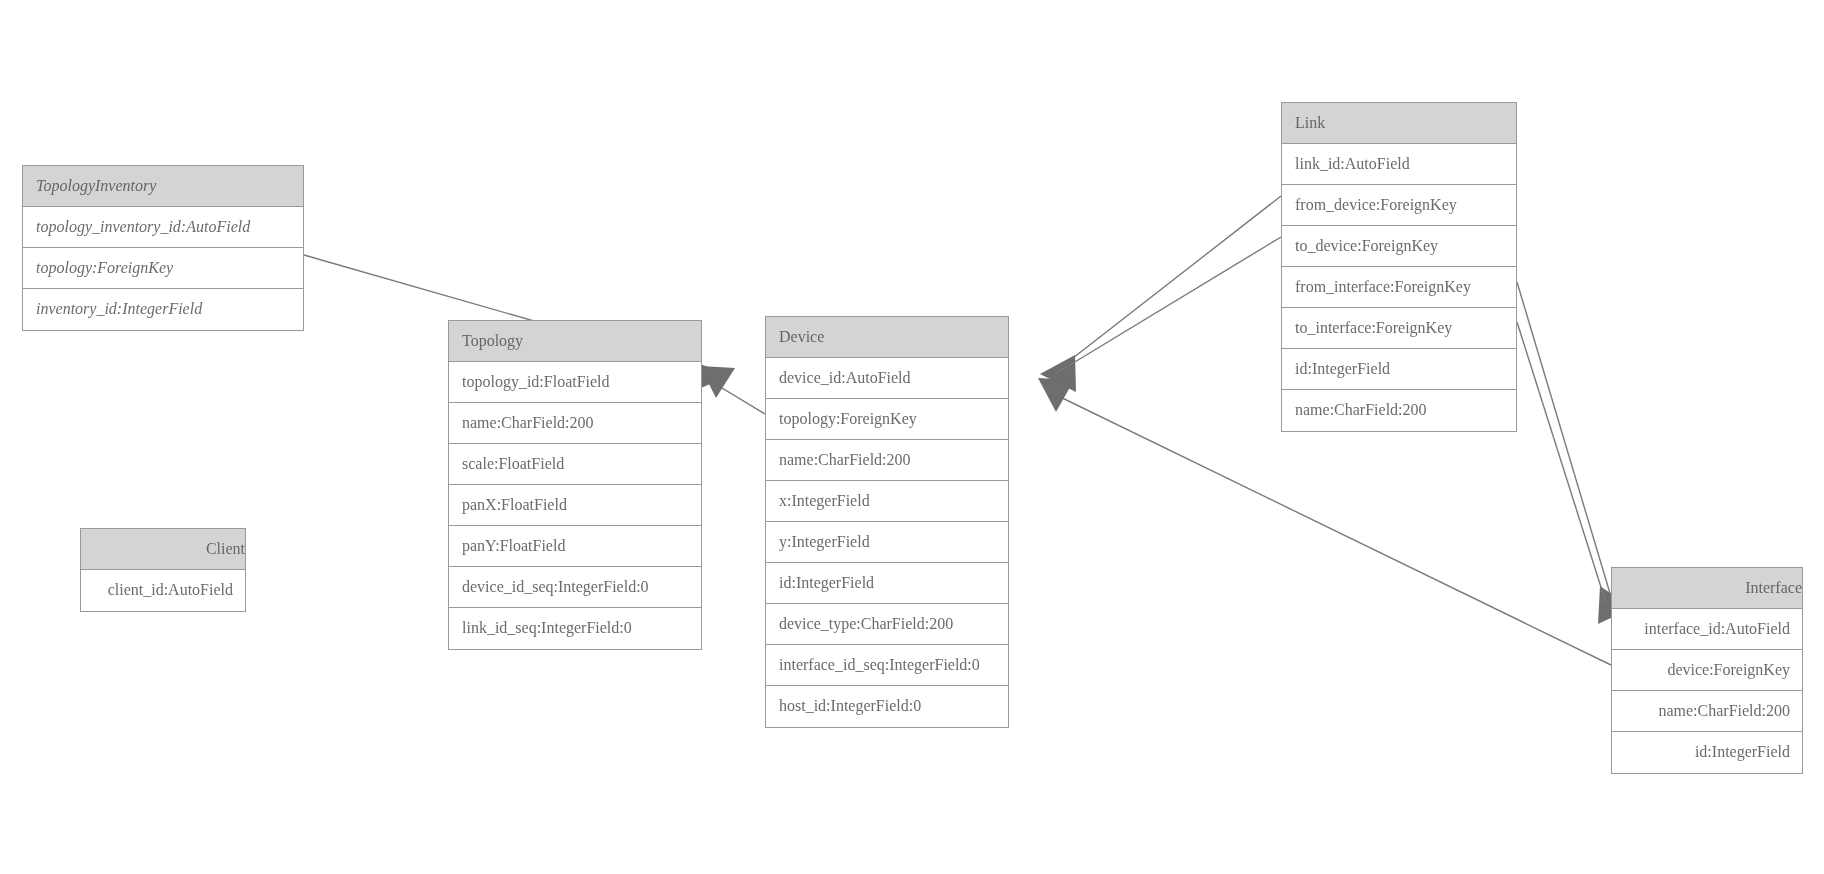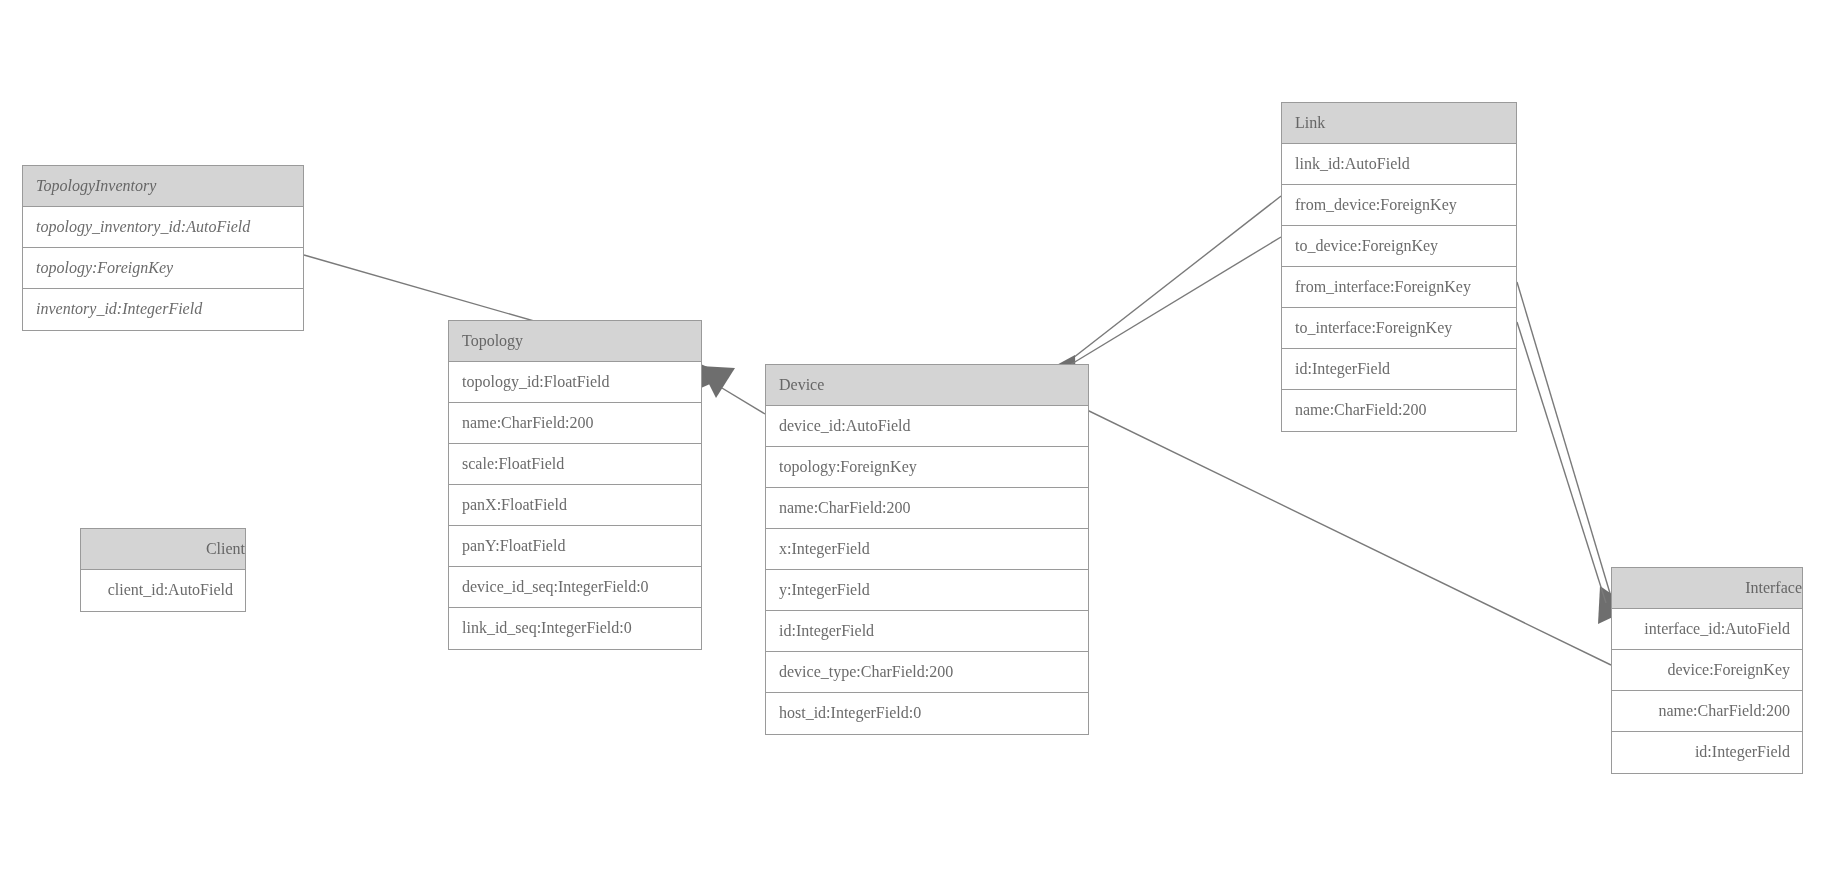--- a/index.html
+++ b/index.html
@@ -115,29 +115,30 @@
     <div class="entity-header">Topology</div>
     <div class="entity-field">topology_id:FloatField</div>
     <div class="entity-field">name:CharField:200</div>
     <div class="entity-field">scale:FloatField</div>
     <div class="entity-field">panX:FloatField</div>
     <div class="entity-field">panY:FloatField</div>
     <div class="entity-field">device_id_seq:IntegerField:0</div>
     <div class="entity-field">link_id_seq:IntegerField:0</div>
   </div>
 
-  <div class="entity" style="left:765px; top:316px; width:324px;margin-top:48px;">
+  <div class="entity" style="left:765px; top:316px; width:244px;">
     <div class="entity-header">Device</div>
     <div class="entity-field">device_id:AutoField</div>
     <div class="entity-field">topology:ForeignKey</div>
     <div class="entity-field">name:CharField:200</div>
     <div class="entity-field">x:IntegerField</div>
     <div class="entity-field">y:IntegerField</div>
     <div class="entity-field">id:IntegerField</div>
     <div class="entity-field">device_type:CharField:200</div>
+    <div class="entity-field">interface_id_seq:IntegerField:0</div>
     <div class="entity-field">host_id:IntegerField:0</div>
   </div>
 
   <div class="entity" style="left:1281px; top:102px; width:236px;">
     <div class="entity-header">Link</div>
     <div class="entity-field">link_id:AutoField</div>
     <div class="entity-field">from_device:ForeignKey</div>
     <div class="entity-field">to_device:ForeignKey</div>
     <div class="entity-field">from_interface:ForeignKey</div>
     <div class="entity-field">to_interface:ForeignKey</div>

